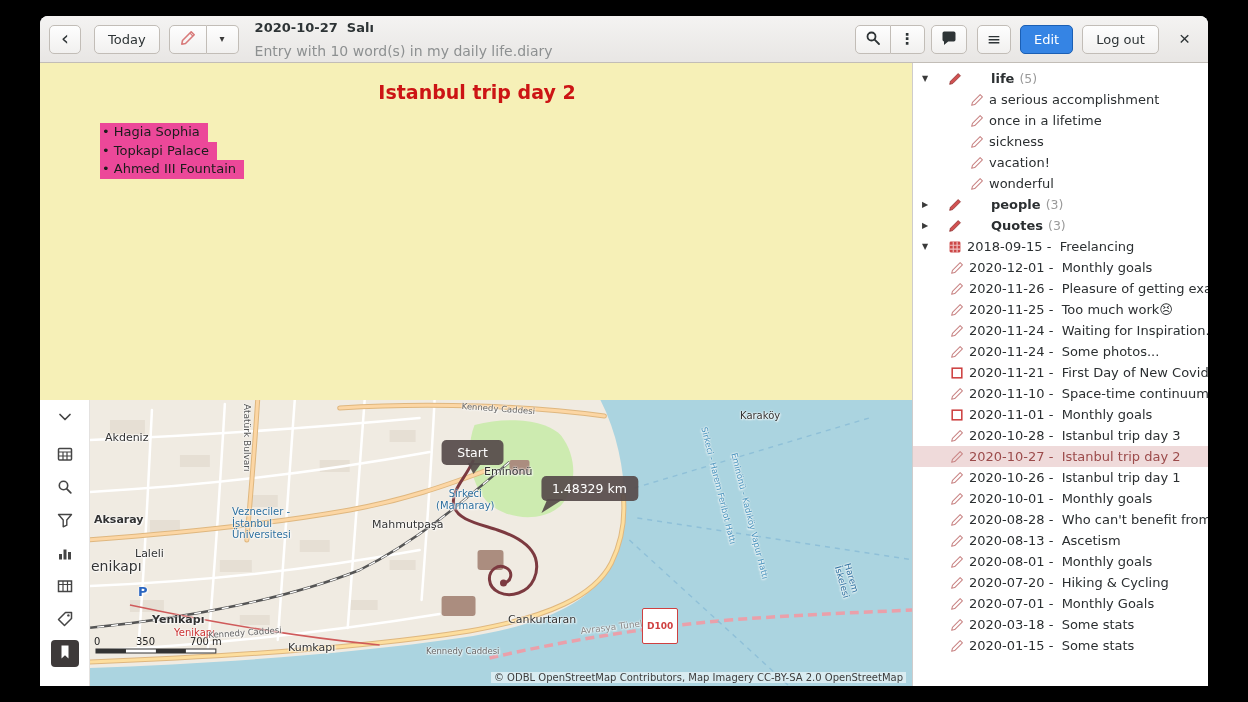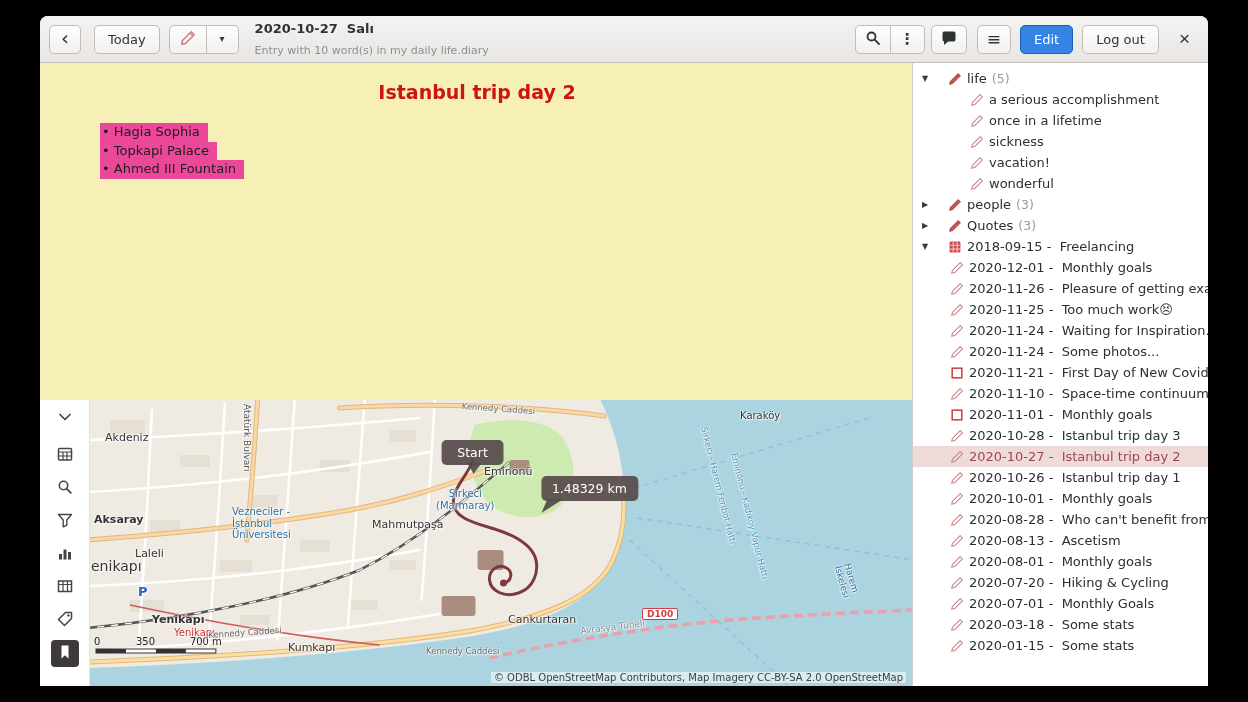--- a/index.html
+++ b/index.html
@@ -19,21 +19,21 @@
   .icon-btn { padding:0 9px; min-width:32px; }
   .btn-group { display:flex; }
   .btn-group .hb-btn:first-child { border-radius:5px 0 0 5px; }
   .btn-group .hb-btn + .hb-btn { border-left:none; border-radius:0 5px 5px 0; }
   .g-back { font-size:20px; margin-top:-3px; }
   .g-caret { font-size:10px; color:#3a3a3a; }
   .g-kebab { font-size:15px; font-weight:bold; }
   .g-burger { font-size:17px; }
   .title-block { margin-left:16px; }
   .hb-title { font-weight:bold; font-size:13px; color:#2e3436; white-space:pre; }
-  .hb-subtitle { font-size:11px; color:#8d9091; margin-top:8px; }
+  .hb-subtitle { font-size:14px; color:#8d9091; margin-top:8px; }
   .hb-right { margin-left:auto; display:flex; align-items:center; }
   .suggested { background:#3584e4; border-color:#1b5fb4; color:#fff; }
   .flat-close { background:none; border:none; font-size:19px; color:#2e3436;
                 padding:0 9px; margin-left:11px; cursor:pointer; }
   .sp6{margin-left:6px} .sp9{margin-left:9px} .sp10{margin-left:10px} .sp13{margin-left:13px}
 
   
   .main { flex:1; display:flex; min-height:0; }
   .left-pane { flex:0 0 873px; width:873px; display:flex; flex-direction:column;
                border-right:1px solid #cfcccc; }
@@ -49,32 +49,32 @@
   .tb-btn { width:28px; height:27px; display:flex; align-items:center; justify-content:center;
             background:none; border:none; margin-bottom:6px; cursor:pointer; border-radius:4px; }
   .tb-btn.first { margin-bottom:10px; }
   .tb-btn.active { background:#3e3a3a; }
   .map-view { position:relative; flex:1; overflow:hidden; }
   .map-svg { position:absolute; inset:0; width:100%; height:100%; }
   .map-overlay { position:absolute; inset:0; pointer-events:none; }
   .map-label { position:absolute; white-space:pre-line; line-height:1.15; transform-origin:left top;
                text-shadow:0 0 2px #fff,0 0 2px #fff,1px 1px 2px #fff; }
   .road-badge { position:absolute; left:552px; top:208px; background:#fff; border:1px solid #cf4040;
-                color:#cf4040; font-size:9px; font-weight:bold; padding:0 4px; border-radius:2px; }
+                color:#cf4040; font-size:9px; font-weight:bold; padding:12px 4px; border-radius:2px; }
   .map-attribution { position:absolute; right:6px; bottom:3px; font-size:10px; color:#3d3d3d;
                      background:rgba(255,255,255,.55); padding:0 3px; }
 
   
   .sidebar { flex:1; background:#fff; overflow:hidden; padding-top:5px; }
   .tree-row { display:flex; align-items:center; height:21px; font-size:13px; color:#2b2f31;
               white-space:pre; cursor:pointer; }
   .tree-row.tag { padding-left:57px; }
   .tree-row.entry { padding-left:37px; }
   .tree-row.category, .tree-row.diary { padding-left:7px; }
-  .tree-row.category .tree-label { font-weight:normal; }
+  .tree-row.category .tree-label { font-weight:bold;margin-left:24px; }
   .tree-row.selected { background:#efdada; }
   .tree-row.selected .tree-label { color:#9c4b4b; }
   .expander { flex:0 0 28px; width:28px; font-size:8px; color:#3a3a3a; padding-left:2px; }
   .tree-icon { flex:0 0 15px; width:15px; display:flex; align-items:center; margin-right:4px; }
   .tree-icon svg { display:block; }
   .tree-count { color:#9a9a9a; margin-left:5px; font-size:12.5px; }
 </style>
 </head>
 <body>
 

